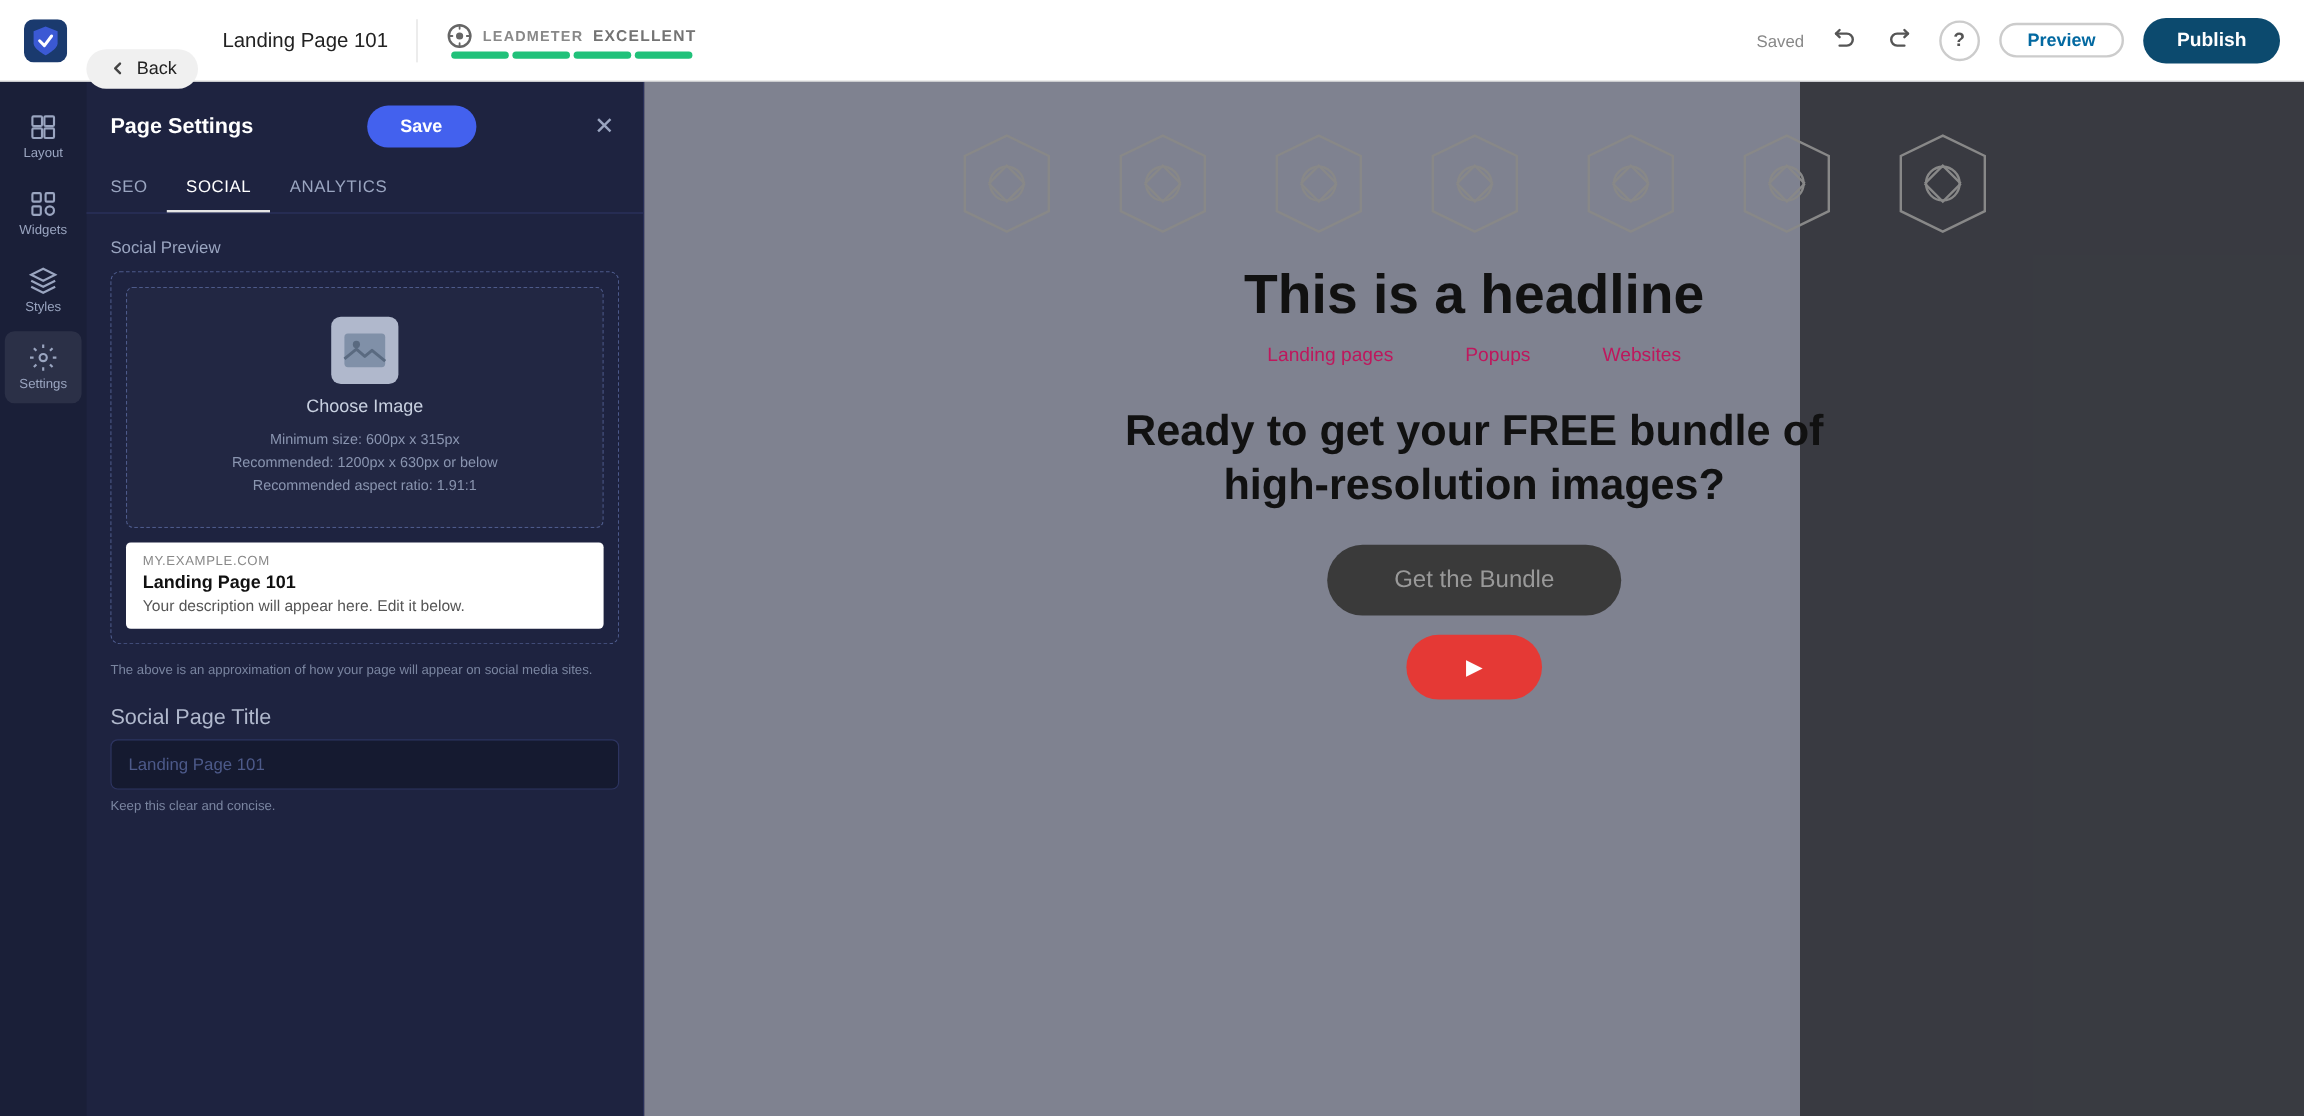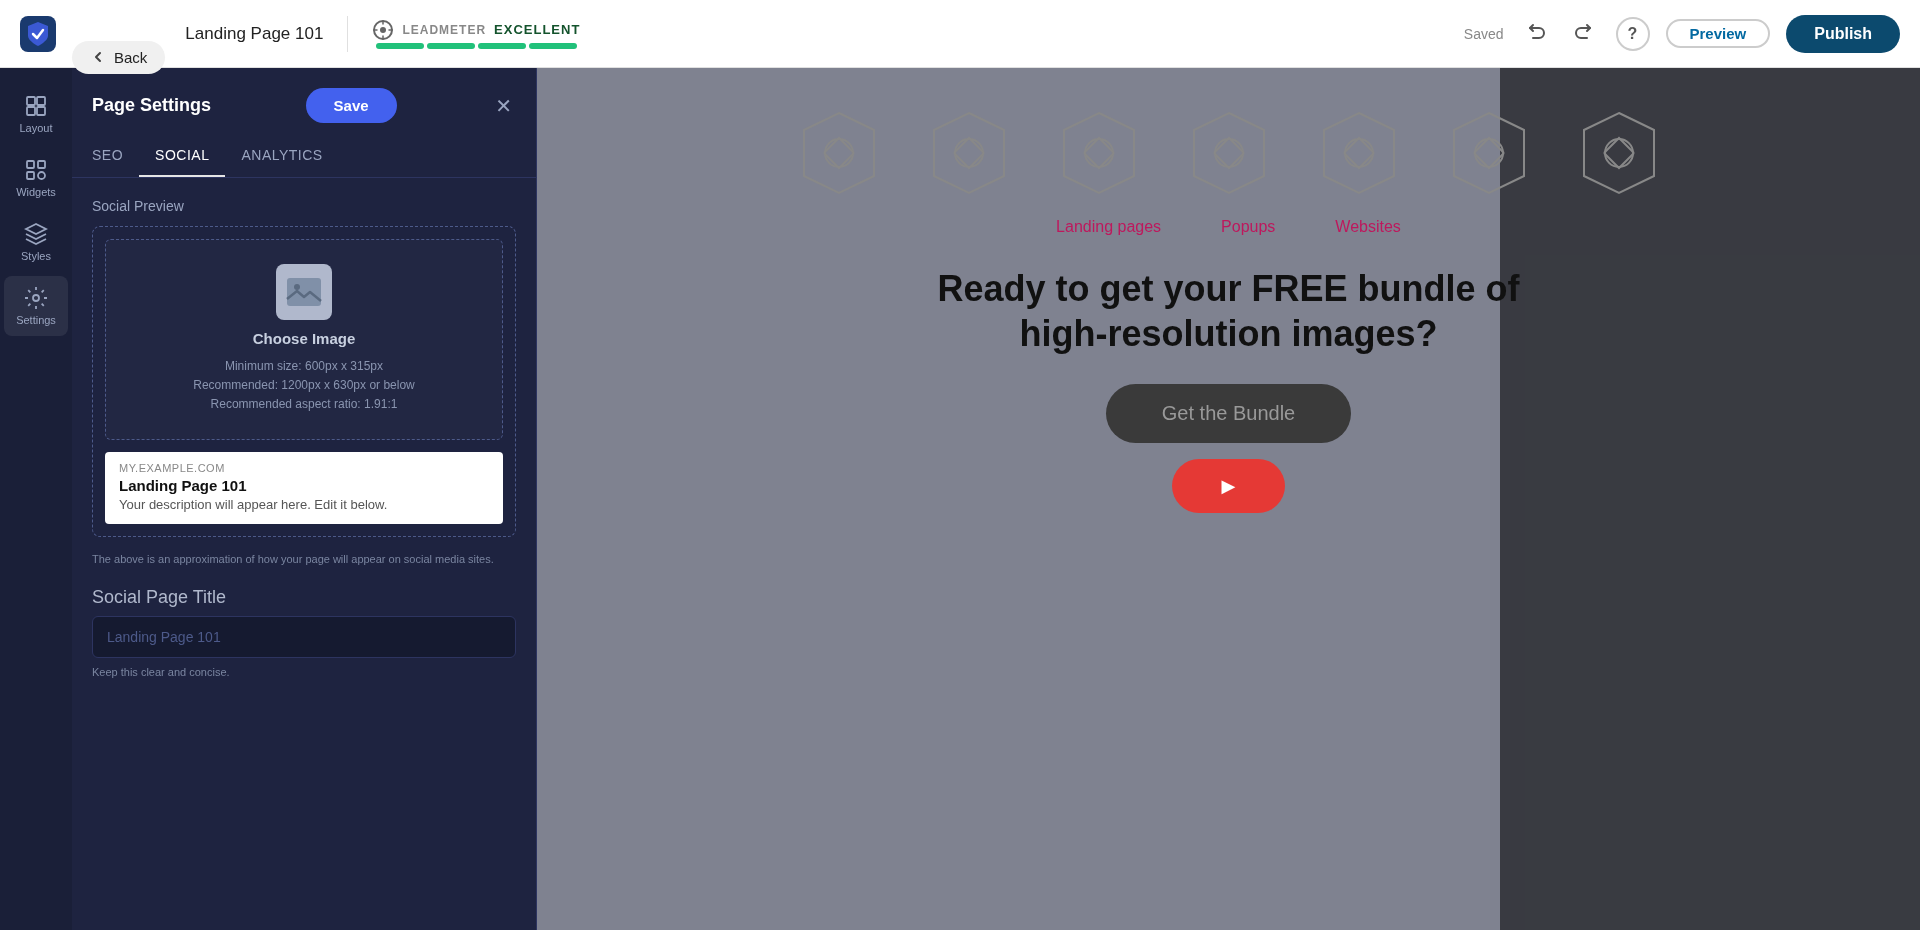--- a/index.html
+++ b/index.html
@@ -61,21 +61,21 @@
     .leadmeter-label {
       font-size: 12px;
       color: #888;
       font-weight: 600;
       letter-spacing: 1px;
       text-transform: uppercase;
     }
     .leadmeter-excellent {
       font-size: 13px;
       font-weight: 700;
-      color: #14532d;
+      color: #737373;
       letter-spacing: 1px;
       text-transform: uppercase;
     }
     .leadmeter-bar {
       display: flex;
       gap: 3px;
       height: 6px;
     }
     .leadmeter-seg {
       width: 48px;
@@ -263,21 +263,21 @@
       width: 56px;
       height: 56px;
       background: #b0b8cc;
       border-radius: 8px;
       display: flex;
       align-items: center;
       justify-content: center;
     }
     .choose-image-label {
       font-size: 15px;
-      font-weight: 700;
+      font-weight: 400;
       color: #c8d0e0;
     }
     .image-size-info {
       font-size: 12px;
       color: #8a95b0;
       text-align: center;
       line-height: 1.6;
     }
     .social-meta {
       background: #fff;
@@ -639,20 +639,21 @@
             <path d="M30 45L45 60L60 45" stroke="#888" stroke-width="2" fill="none"></path>
           </svg>
           <svg class="canvas-hex" viewBox="0 0 90 90" fill="none">
             <polygon points="45,5 80,22 80,68 45,85 10,68 10,22" stroke="#888" stroke-width="2" fill="none"></polygon>
             <circle cx="45" cy="45" r="14" stroke="#888" stroke-width="2" fill="none"></circle>
             <path d="M30 45L45 30L60 45" stroke="#888" stroke-width="2" fill="none"></path>
             <path d="M30 45L45 60L60 45" stroke="#888" stroke-width="2" fill="none"></path>
           </svg>
         </div>
 
+        <h1 class="canvas-headline">This is a headline</h1>
 
         <div class="canvas-sub">
           <span class="canvas-sub-item">Landing pages</span>
           <span class="canvas-sub-item">Popups</span>
           <span class="canvas-sub-item">Websites</span>
         </div>
 
         <h2 class="canvas-bundle-headline">Ready to get your FREE bundle of high-resolution images?</h2>
 
         <button class="canvas-get-bundle-btn">

